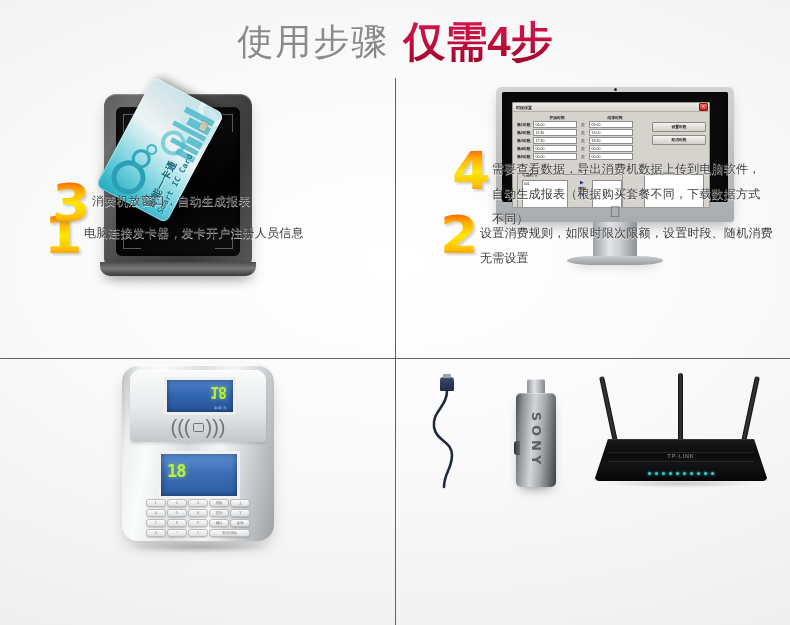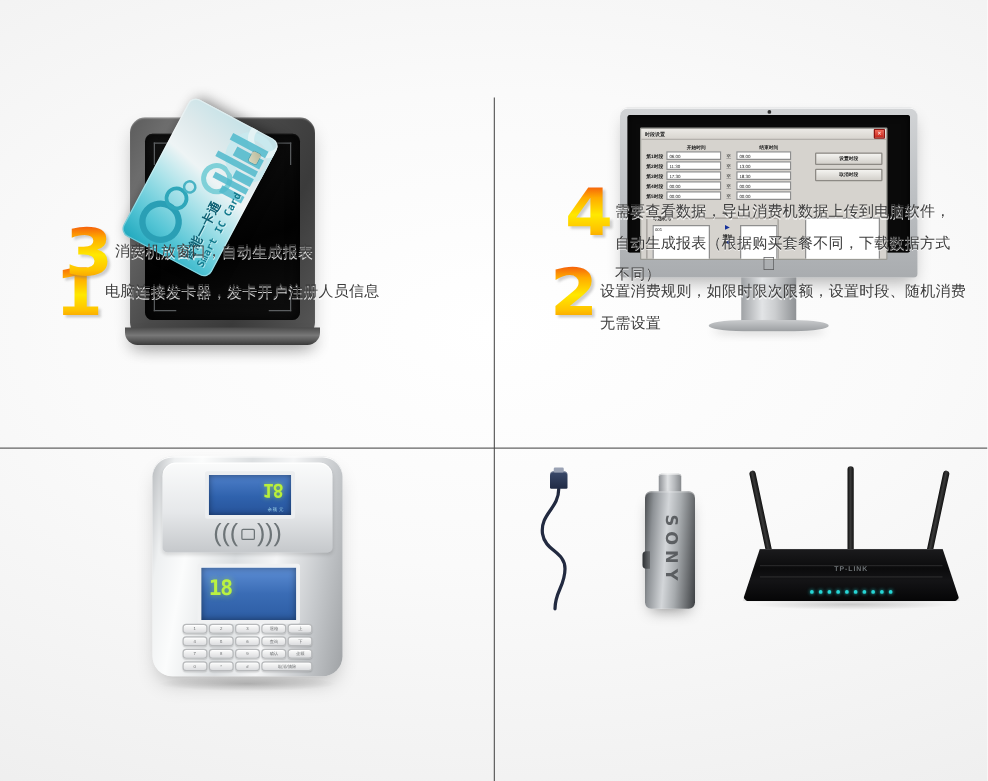--- a/index.html
+++ b/index.html
@@ -294,20 +294,23 @@
   .r-leds{position:absolute;left:50%;bottom:6px;transform:translateX(-50%);display:flex;gap:4px;}
   .led{width:3px;height:3px;border-radius:50%;background:#27d6d6;box-shadow:0 0 3px #27d6d6;}
   .r-shadow{position:absolute;left:10px;top:106px;width:162px;height:9px;border-radius:50%;
     background:radial-gradient(ellipse at center,rgba(0,0,0,.18),rgba(0,0,0,0) 70%);}
 </style>
 </head>
 <body>
 
 <div id="page">
 
+  <div class="title-wrap">
+    <span class="title-gray">使用步骤</span><span class="title-red">仅需4步</span>
+  </div>
 
   <div class="v-div"></div>
   <div class="h-div"></div>
 
   <div class="quad" id="q1">
     <div class="stage">
       <div class="reader">
         <div class="reader-inner">
           <div class="reader-slot"></div>
           <div class="corner c-tl"></div>

